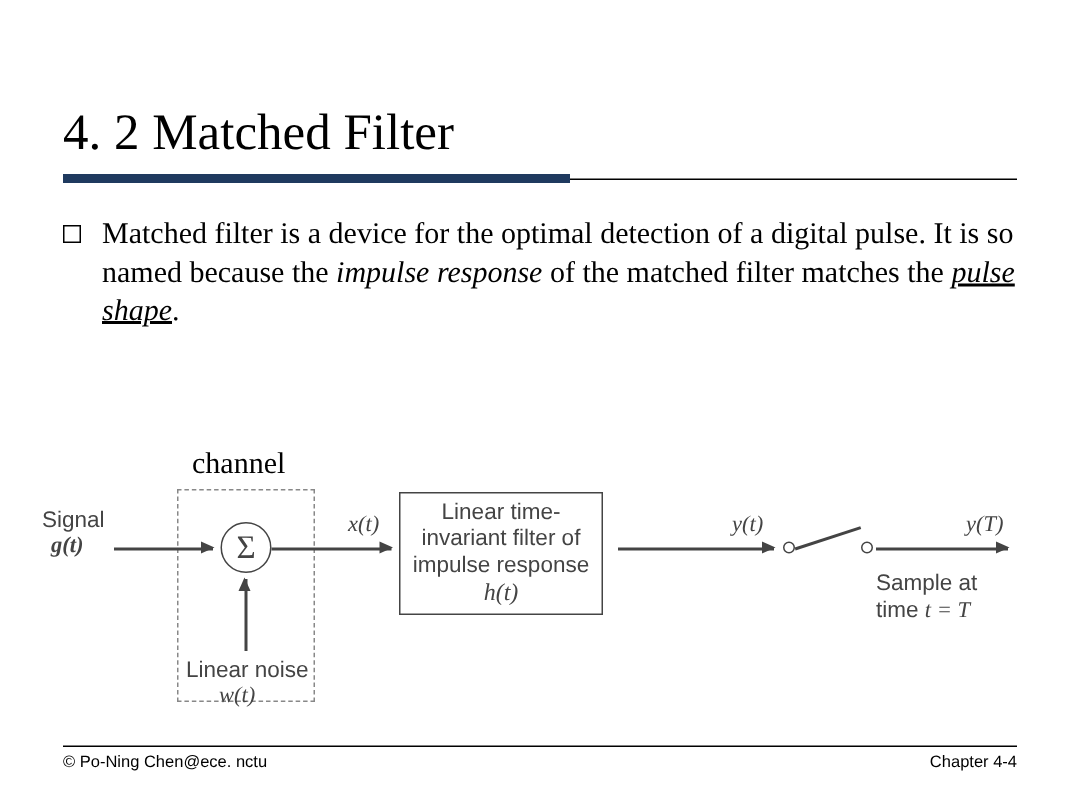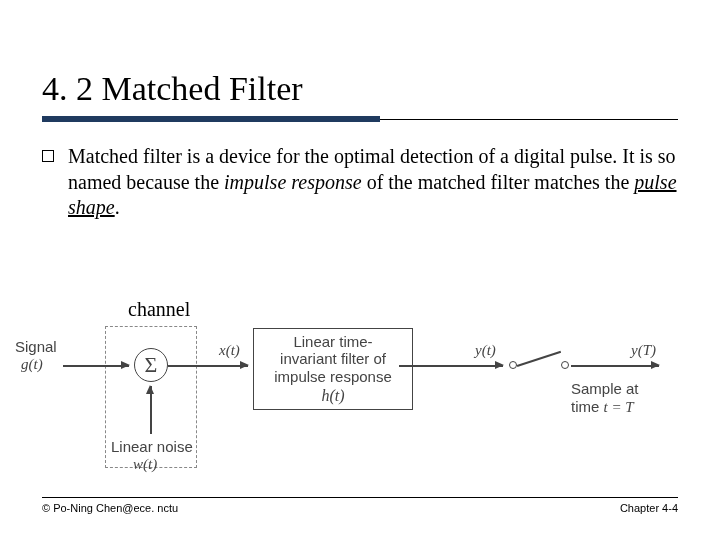--- a/index.html
+++ b/index.html
@@ -10,21 +10,21 @@
   .rule-wrap { margin-top: 8px; height: 10px; position: relative; }
   .rule-thick { position: absolute; left: 42px; width: 338px; height: 6px; background: #1f3a5f; top: 0; }
   .rule-thin { position: absolute; left: 42px; right: 42px; height: 1px; background: #000; top: 2.5px; }
   .body { padding: 18px 42px 0 42px; font-size: 20px; line-height: 1.28; }
   .bullet { display: flex; margin-bottom: 8px; }
   .square { width: 12px; height: 12px; border: 1.5px solid #000; margin-top: 6px; margin-right: 14px; flex-shrink: 0; }
   .btext { flex: 1; }
   .italic { font-style: italic; }
   .underline { text-decoration: underline; }
   .channel-label { font-size: 20px; position: absolute; left: 128px; top: 298px; }
-  .diagram { position: absolute; left: 15px; top: 320px; width: 664px; height: 170px; }
+  .diagram { position: absolute; left: 28px; top: 320px; width: 664px; height: 170px; }
   .footer { position: absolute; left: 42px; right: 42px; bottom: 26px; }
   .footer-line { border-top: 1px solid #000; height: 1px; margin-bottom: 4px; }
   .footer-row { display: flex; justify-content: space-between; font-family: Arial, sans-serif; font-size: 11px; }
   
   .dg { position: absolute; font-family: Arial, sans-serif; font-size: 15px; color: #444; }
   .serif { font-family: "Times New Roman", serif; font-style: italic; }
   .dashed-box { border: 1.5px dashed #888; }
   .sum-circle { width: 34px; height: 34px; border: 1.5px solid #444; border-radius: 50%; display: flex; align-items: center; justify-content: center; font-family: "Times New Roman", serif; font-size: 22px; font-style: normal; background: #fff; }
   .filter-box { border: 1.5px solid #444; background: #fff; text-align: center; line-height: 1.15; padding: 4px 8px; font-size: 15px; }
   .arrow { position: absolute; height: 1.5px; background: #444; }
@@ -54,39 +54,39 @@
         <span>Matched filter is a device for the optimal detection of a digital pulse. It is so named because the </span><span class="italic">impulse response</span><span> of the matched filter matches the </span><span class="underline italic">pulse shape</span><span>.</span>
       </div>
     </div>
   </div>
 
   <div class="channel-label">channel</div>
 
   <div class="diagram">
 
     <div class="dg" style="left:0; top:18px;">Signal</div>
-    <div class="dg serif" style="left:6px; top:36px;">g(t)</div>
+    <div class="dg serif" style="left:6px; top:36px;font-weight:bold;">g(t)</div>
 
     <div class="dashed-box" style="position:absolute; left:90px; top:6px; width:92px; height:142px;"></div>
 
     <div class="arrow" style="left:48px; top:45px; width:66px;"></div>
 
     <div class="dg" style="left:119px; top:28px;">
       <div class="sum-circle">Σ</div>
     </div>
 
     <div class="varrow" style="left:135px; top:66px; height:48px;"></div>
 
     <div class="dg" style="left:96px; top:118px; white-space:nowrap;">Linear noise</div>
     <div class="dg serif" style="left:118px; top:136px;">w(t)</div>
 
     <div class="arrow" style="left:153px; top:45px; width:80px;"></div>
     <div class="dg serif" style="left:192px; top:22px;margin-left:12px;">x(t)</div>
 
-    <div class="dg filter-box" style="left:238px; top:8px; width:160px;">
+    <div class="dg filter-box" style="left:238px; top:8px; width:136px;">
       <div>Linear time-</div>
       <div>invariant filter of</div>
       <div>impulse response</div>
       <div class="serif" style="font-size:16px; margin-top:2px;">h(t)</div>
     </div>
 
     <div class="arrow" style="left:384px; top:45px; width:104px;"></div>
     <div class="dg serif" style="left:460px; top:22px;">y(t)</div>
 
     <div class="dg" style="left:494px; top:41px;">

